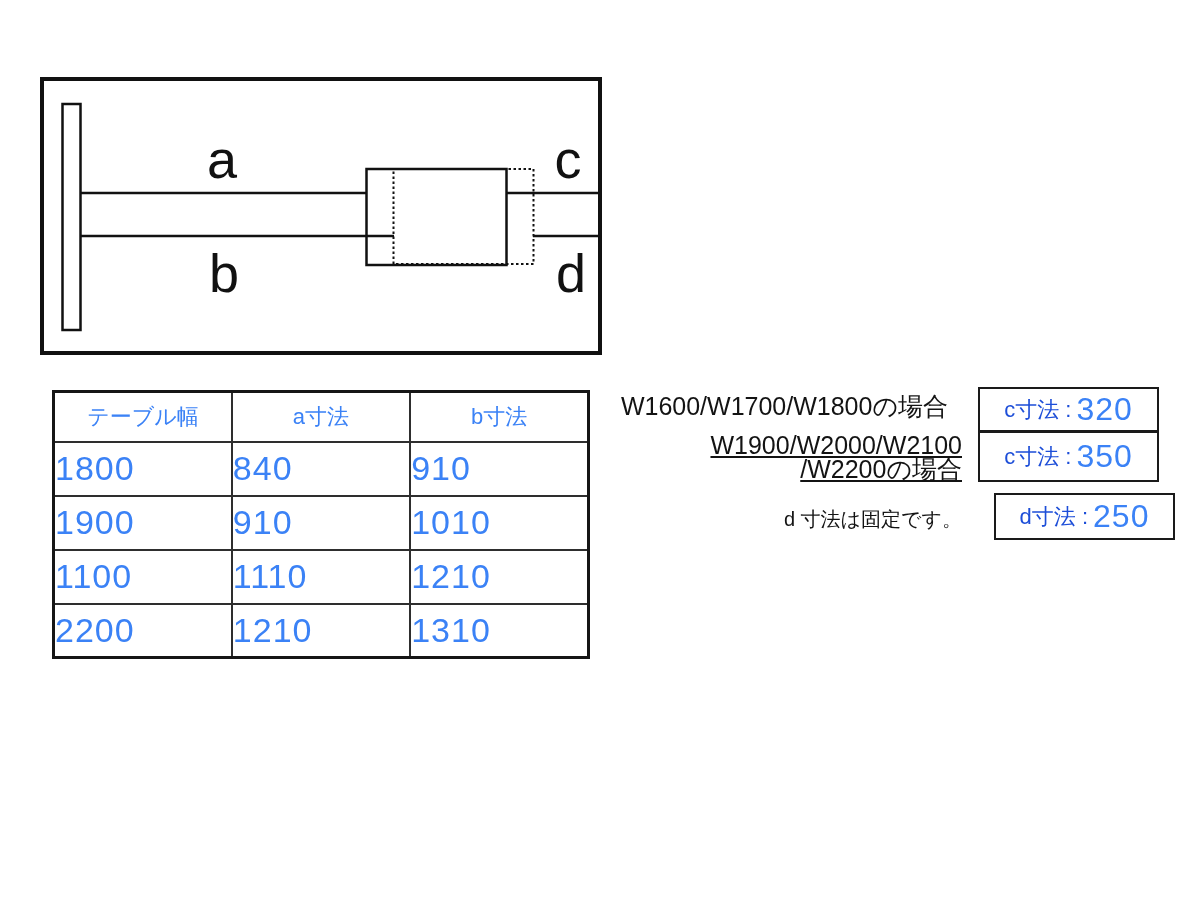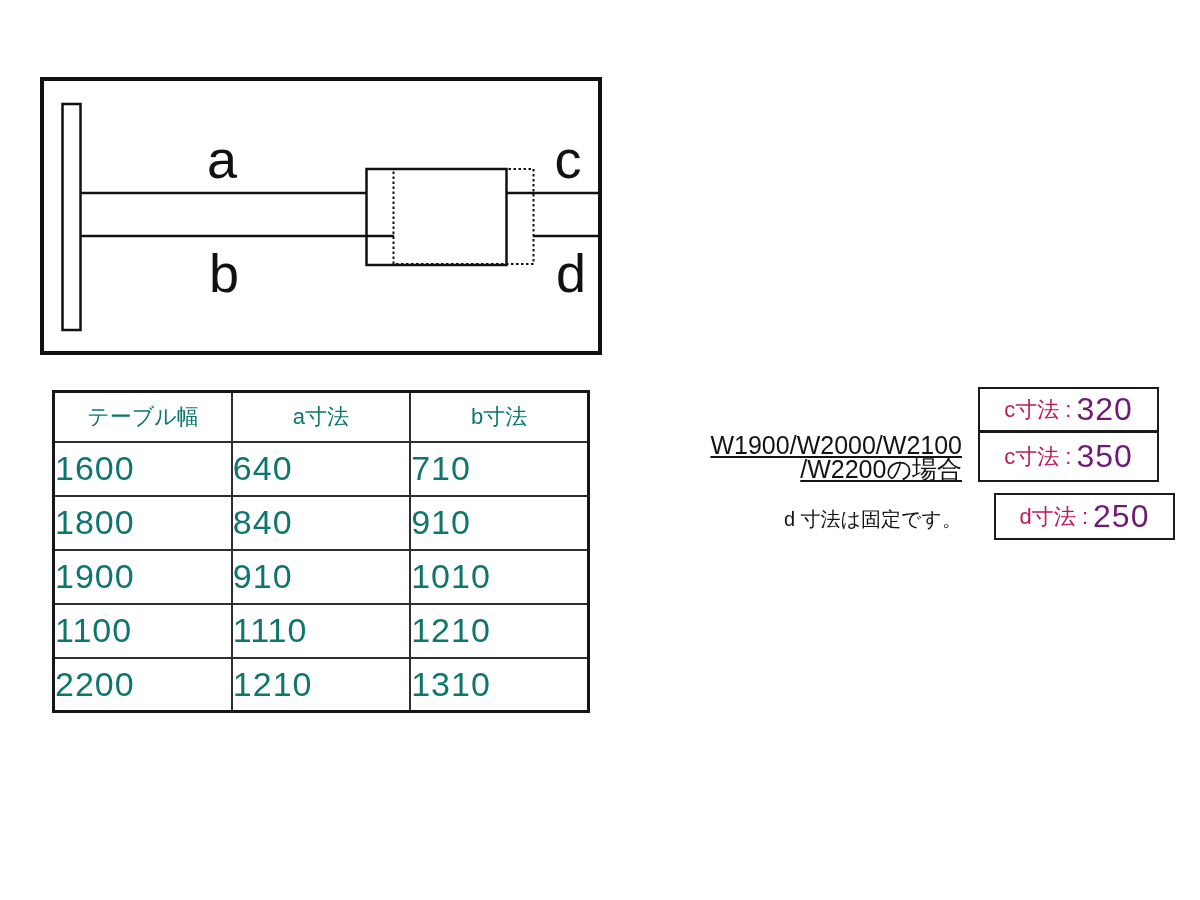--- a/index.html
+++ b/index.html
@@ -29,21 +29,21 @@
     width: 538px;
     border-collapse: collapse;
     table-layout: fixed;
     background: #fff;
     border: 3px solid #161616;
   }
   .dim-table th, .dim-table td {
     border: 2px solid #2e2e2e;
     vertical-align: middle;
     font-weight: normal;
-    color: #0f766e;
+    color: #3b82f6;
   }
   .dim-table th { height: 50px; font-size: 22px; }
   .dim-table td { height: 54px; font-size: 34px; letter-spacing: 1px; }
 
   
   .note {
     position: absolute;
     left: 598px;
     width: 364px;
     text-align: right;
@@ -60,22 +60,22 @@
     width: 181px;
     background: #fff;
     border: 2px solid #1a1a1a;
     display: flex;
     align-items: center;
     justify-content: center;
   }
   .dim-box-c1 { top: 387px; height: 45px; }
   .dim-box-c2 { top: 431px; height: 51px; }
   .dim-box-d  { top: 493px; height: 47px; margin-left: 16px; }
-  .dim-box .lbl { font-size: 22px; color: #be185d; }
-  .dim-box .val { font-size: 32px; color: #701a75; margin-left: 5px; letter-spacing: 1px; }
+  .dim-box .lbl { font-size: 22px; color: #1d4ed8; }
+  .dim-box .val { font-size: 32px; color: #3b82f6; margin-left: 5px; letter-spacing: 1px; }
 </style>
 </head>
 <body>
 
 <div class="canvas">
 
   <svg class="diagram-svg" width="640" height="370" viewBox="0 0 640 370">
 
     <rect x="42" y="79" width="558" height="274" fill="#ffffff" stroke="#111" stroke-width="4"></rect>
 
@@ -100,25 +100,20 @@
   <table class="dim-table">
     <thead>
       <tr>
         <th>テーブル幅</th>
         <th>a寸法</th>
         <th>b寸法</th>
       </tr>
     </thead>
     <tbody>
       <tr>
-        <td>1600</td>
-        <td>640</td>
-        <td>710</td>
-      </tr>
-      <tr>
         <td>1800</td>
         <td>840</td>
         <td>910</td>
       </tr>
       <tr>
         <td>1900</td>
         <td>910</td>
         <td>1010</td>
       </tr>
       <tr>
@@ -127,20 +122,21 @@
         <td>1210</td>
       </tr>
       <tr>
         <td>2200</td>
         <td>1210</td>
         <td>1310</td>
       </tr>
     </tbody>
   </table>
 
+  <div class="note note-1">W1600/W1700/W1800の場合</div>
   <div class="note note-2">
     <div>W1900/W2000/W2100</div>
     <div>/W2200の場合</div>
   </div>
   <div class="note note-3">d 寸法は固定です。</div>
 
   <div class="dim-box dim-box-c1">
     <span class="lbl">c寸法 :</span>
     <span class="val">320</span>
   </div>

